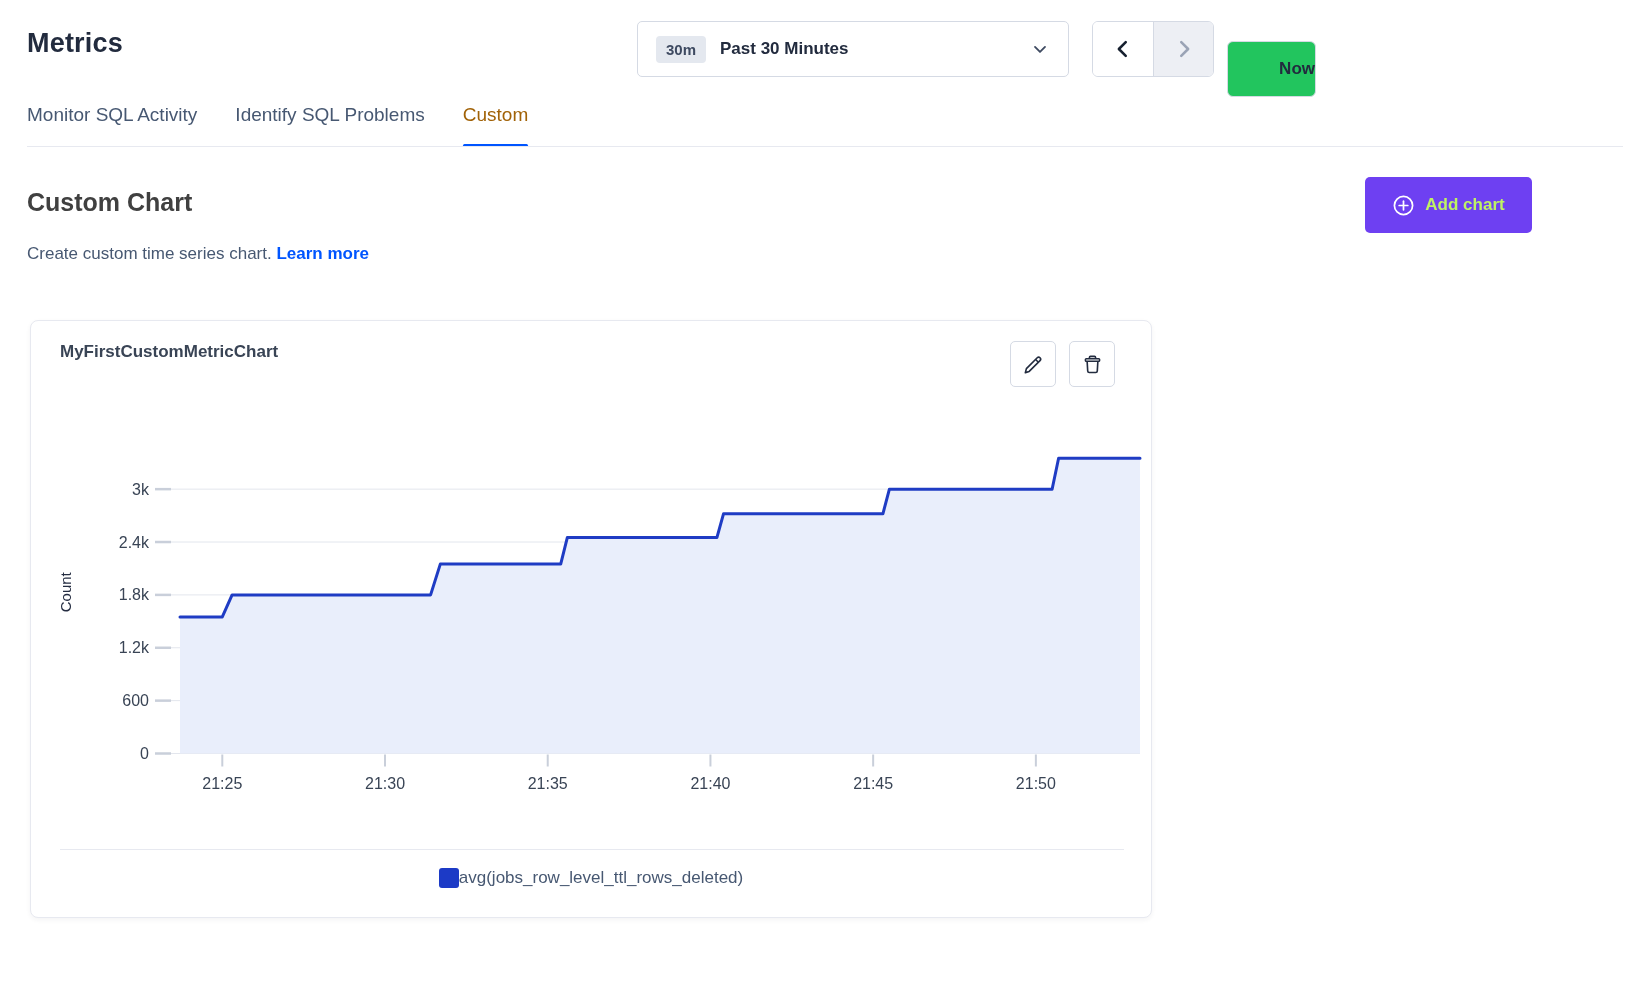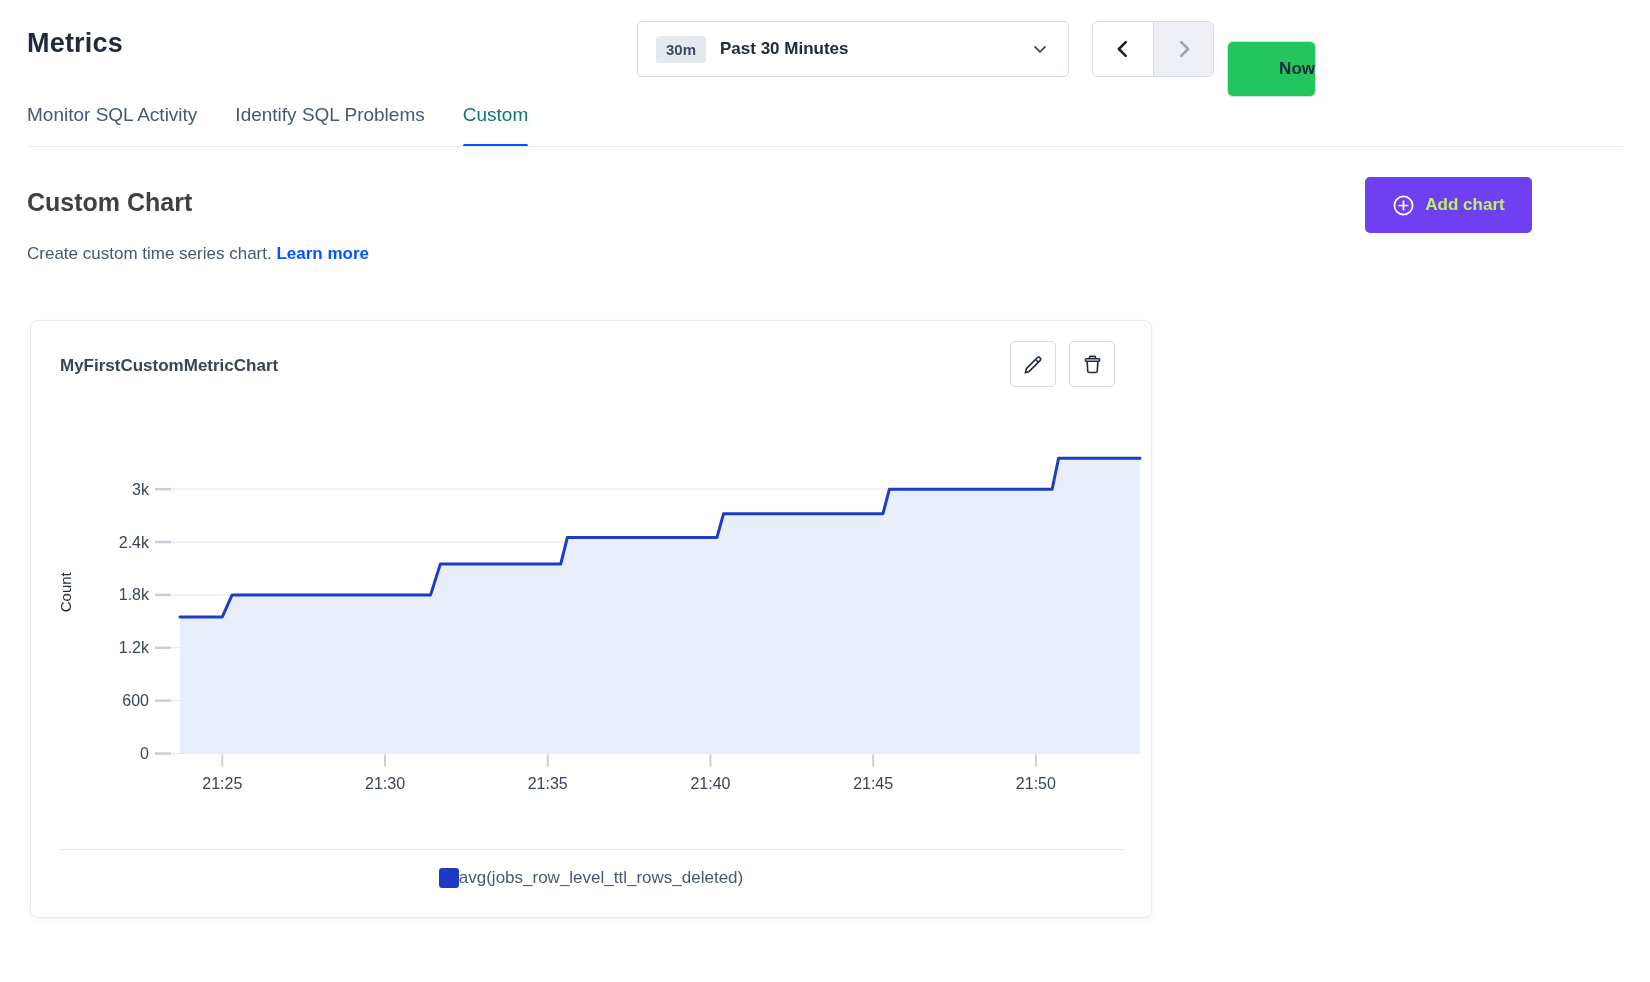--- a/index.html
+++ b/index.html
@@ -24,39 +24,39 @@
                         align-items:center; justify-content:center; cursor:pointer; }
   #arrow-group button + button { border-left:1px solid #d5dae4; background:#edeff4; cursor:default; }
 
   #now-button { left:1227px; top:25px; width:89px; height:56px; background:#22c55e;
                 border:1px solid #d5dae4; border-radius:6px; font-size:17px; font-weight:600;
                 color:#222b3e; cursor:pointer; font-family:inherit;margin-top:16px; }
 
   
   #tabs { left:27px; top:104px; display:flex; gap:38px; height:42px; }
   .tab { font-size:19px; font-weight:500; color:#475872; cursor:pointer; position:relative; height:42px; }
-  .tab.active { color:#0f766e; }
+  .tab.active { color:#a16207; }
   .tab.active::after { content:""; position:absolute; left:0; right:0; bottom:-1px; height:3px;
                        background:#0055ff; border-radius:2px; }
   #tabs-divider { left:27px; top:146px; width:1596px; height:1px; background:#e7e9f0; }
 
   
   #section-heading { left:27px; top:188px; font-size:25px; font-weight:700; color:#404040; }
   #section-desc { left:27px; top:244px; font-size:17px; color:#475872; }
   #section-desc a { color:#0055ff; font-weight:600; text-decoration:none; cursor:pointer; }
 
   #add-chart-button { left:1365px; top:177px; width:167px; height:56px; background:#6e40f2;
                       border:none; border-radius:5px; color:#bef264; font-size:17px; font-weight:600;
                       display:flex; align-items:center; justify-content:center; gap:10px;
                       cursor:pointer; font-family:inherit; }
 
   
   #chart-card { left:30px; top:320px; width:1122px; height:598px; background:#fff;
                 border:1px solid #e7e9f0; border-radius:8px; box-shadow:0 2px 5px rgba(34,43,62,.05); }
-  #chart-title { position:absolute; left:29px; top:35px; font-size:17px; font-weight:700; color:#394455; }
+  #chart-title { position:absolute; left:29px; top:21px; font-size:17px; font-weight:700; color:#394455; }
   .icon-btn { position:absolute; top:20px; width:46px; height:46px; background:#fff;
               border:1px solid #d5dae4; border-radius:5px; display:flex; align-items:center;
               justify-content:center; cursor:pointer; }
   #edit-chart-button { left:979px; }
   #delete-chart-button { left:1038px; }
 
   #chart-svg { position:absolute; left:0; top:103px; }
   .ytick, .xtick { font-size:16px; fill:#394455; font-family:"Liberation Sans",sans-serif; }
   .count-label { font-size:15px; fill:#242c41; font-family:"Liberation Sans",sans-serif; }
 

